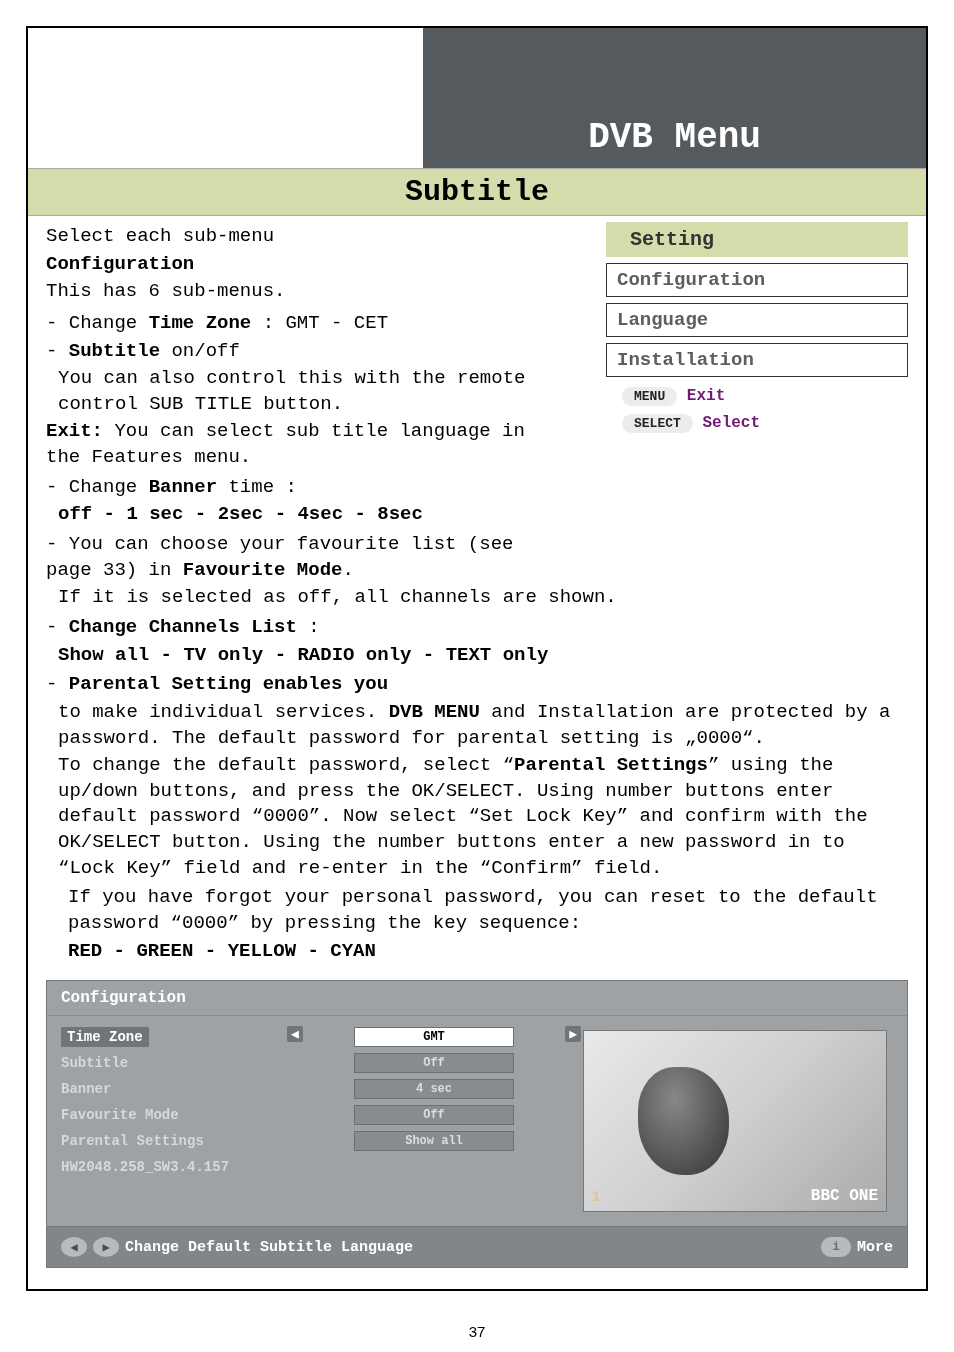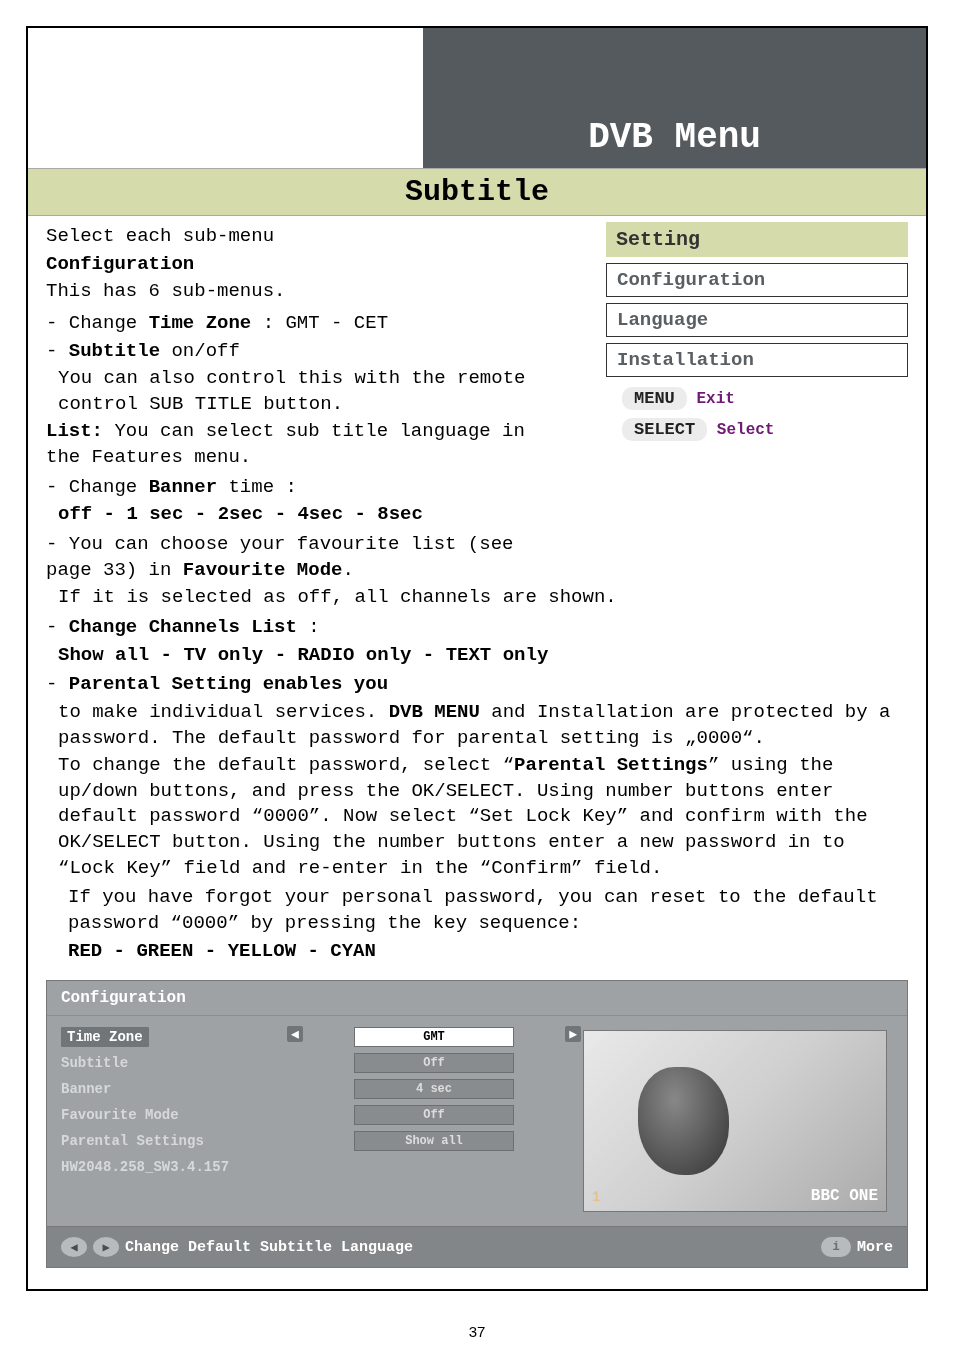--- a/index.html
+++ b/index.html
@@ -16,24 +16,24 @@
   .settings-bar { background: #d6dbac; text-align: center; font-size: 30px; font-weight: 700; padding: 6px 0; border-top: 1px solid #aaa; border-bottom: 1px solid #aaa; }
 
   .content { padding: 8px 18px 0 18px; position: relative; }
   .maintext { font-size: 19px; line-height: 1.35; }
   .maintext p { margin-bottom: 2px; }
   .bold { font-weight: 700; }
   .indent1 { margin-left: 12px; }
 
   
   .setting-box { position: absolute; right: 18px; top: 6px; width: 302px; }
-  .setting-title { background: #d6dbac; font-weight: 700; font-size: 20px; padding: 6px 10px; color: #333; }
+  .setting-title { background: #d6dbac; font-weight: 700; font-size: 20px; padding: 6px 24px; color: #333; }
   .setting-item { border: 1.5px solid #333; margin-top: 6px; padding: 5px 10px; font-weight: 700; font-size: 19px; color: #5a5f63; }
   .setting-btns { margin-top: 10px; padding-left: 16px; }
-  .pill { display: inline-block; background: #ececec; border-radius: 10px; padding: 2px 12px; font-weight: 700; font-size: 17px; color: #222; }
+  .pill { display: inline-block; background: #ececec; border-radius: 10px; padding: 2px 12px; font-weight: 700; font-size: 13px; color: #222; }
   .pill-label { display: inline-block; color: #701a75; font-weight: 700; font-size: 16px; }
   .pillrow { margin-bottom: 8px; }
 
   
   .osd { margin: 16px 0 0 0; background: #9ea2a5; border: 1px solid #777; }
   .osd-title { background: #9ea2a5; color: #fff; font-weight: 700; font-size: 16px; padding: 8px 14px; border-bottom: 1px solid #8a8e90; }
   .osd-body { display: flex; padding: 8px 14px 8px 14px; gap: 18px; min-height: 210px; }
   .osd-left { flex: 0 0 230px; }
   .osd-mid { flex: 0 0 250px; }
   .osd-right { flex: 1; position: relative; }
@@ -111,21 +111,21 @@
         <p style="margin-top:6px;">
           <span>- Change </span><span class="bold">Time Zone</span><span> : GMT - CET</span>
         </p>
 
         <p>
           <span>- </span><span class="bold">Subtitle</span><span> on/off</span>
         </p>
         <p class="indent1">You can also control this with the remote control SUB TITLE button.</p>
 
         <p>
-          <span class="bold">List:</span><span> You can select sub title language in the Features menu.</span>
+          <span class="bold">Exit:</span><span> You can select sub title language in the Features menu.</span>
         </p>
 
         <p style="margin-top:4px;">
           <span>- Change </span><span class="bold">Banner</span><span> time :</span>
         </p>
         <p class="bold indent1">off - 1 sec - 2sec - 4sec - 8sec</p>
 
         <p style="margin-top:4px;">
           <span>- You can choose your favourite list (see page 33) in </span><span class="bold">Favourite Mode</span><span>.</span>
         </p>

